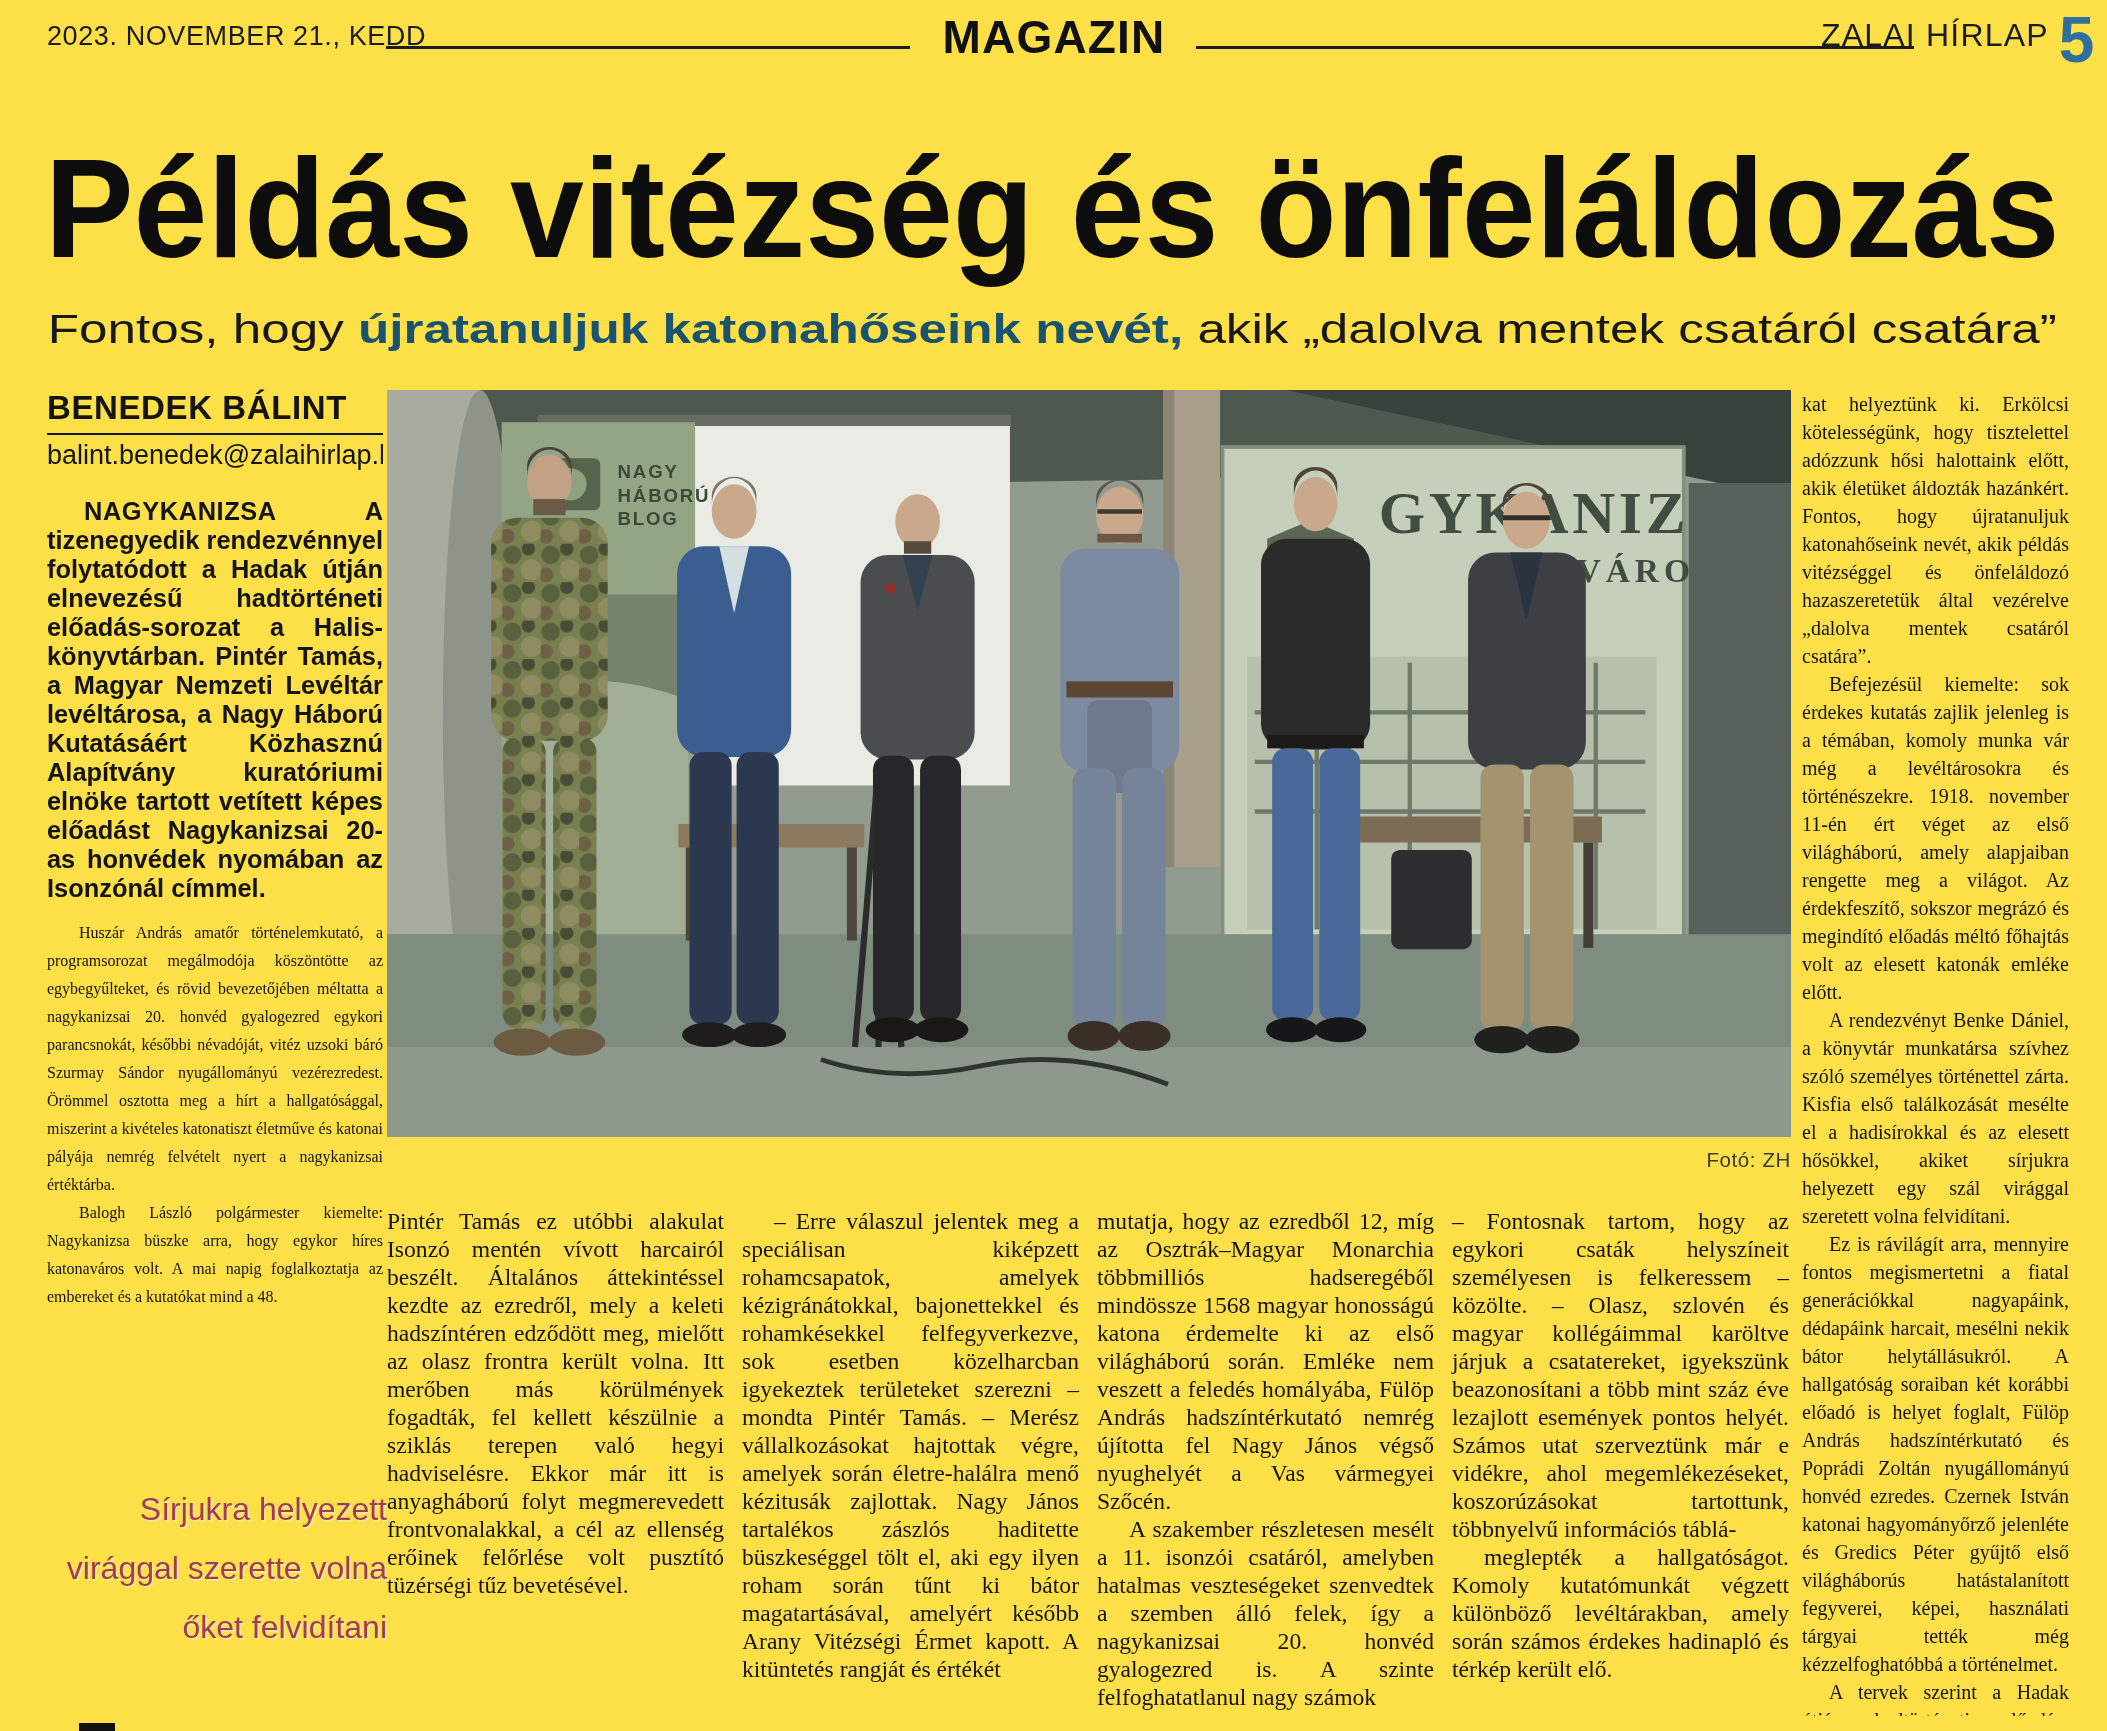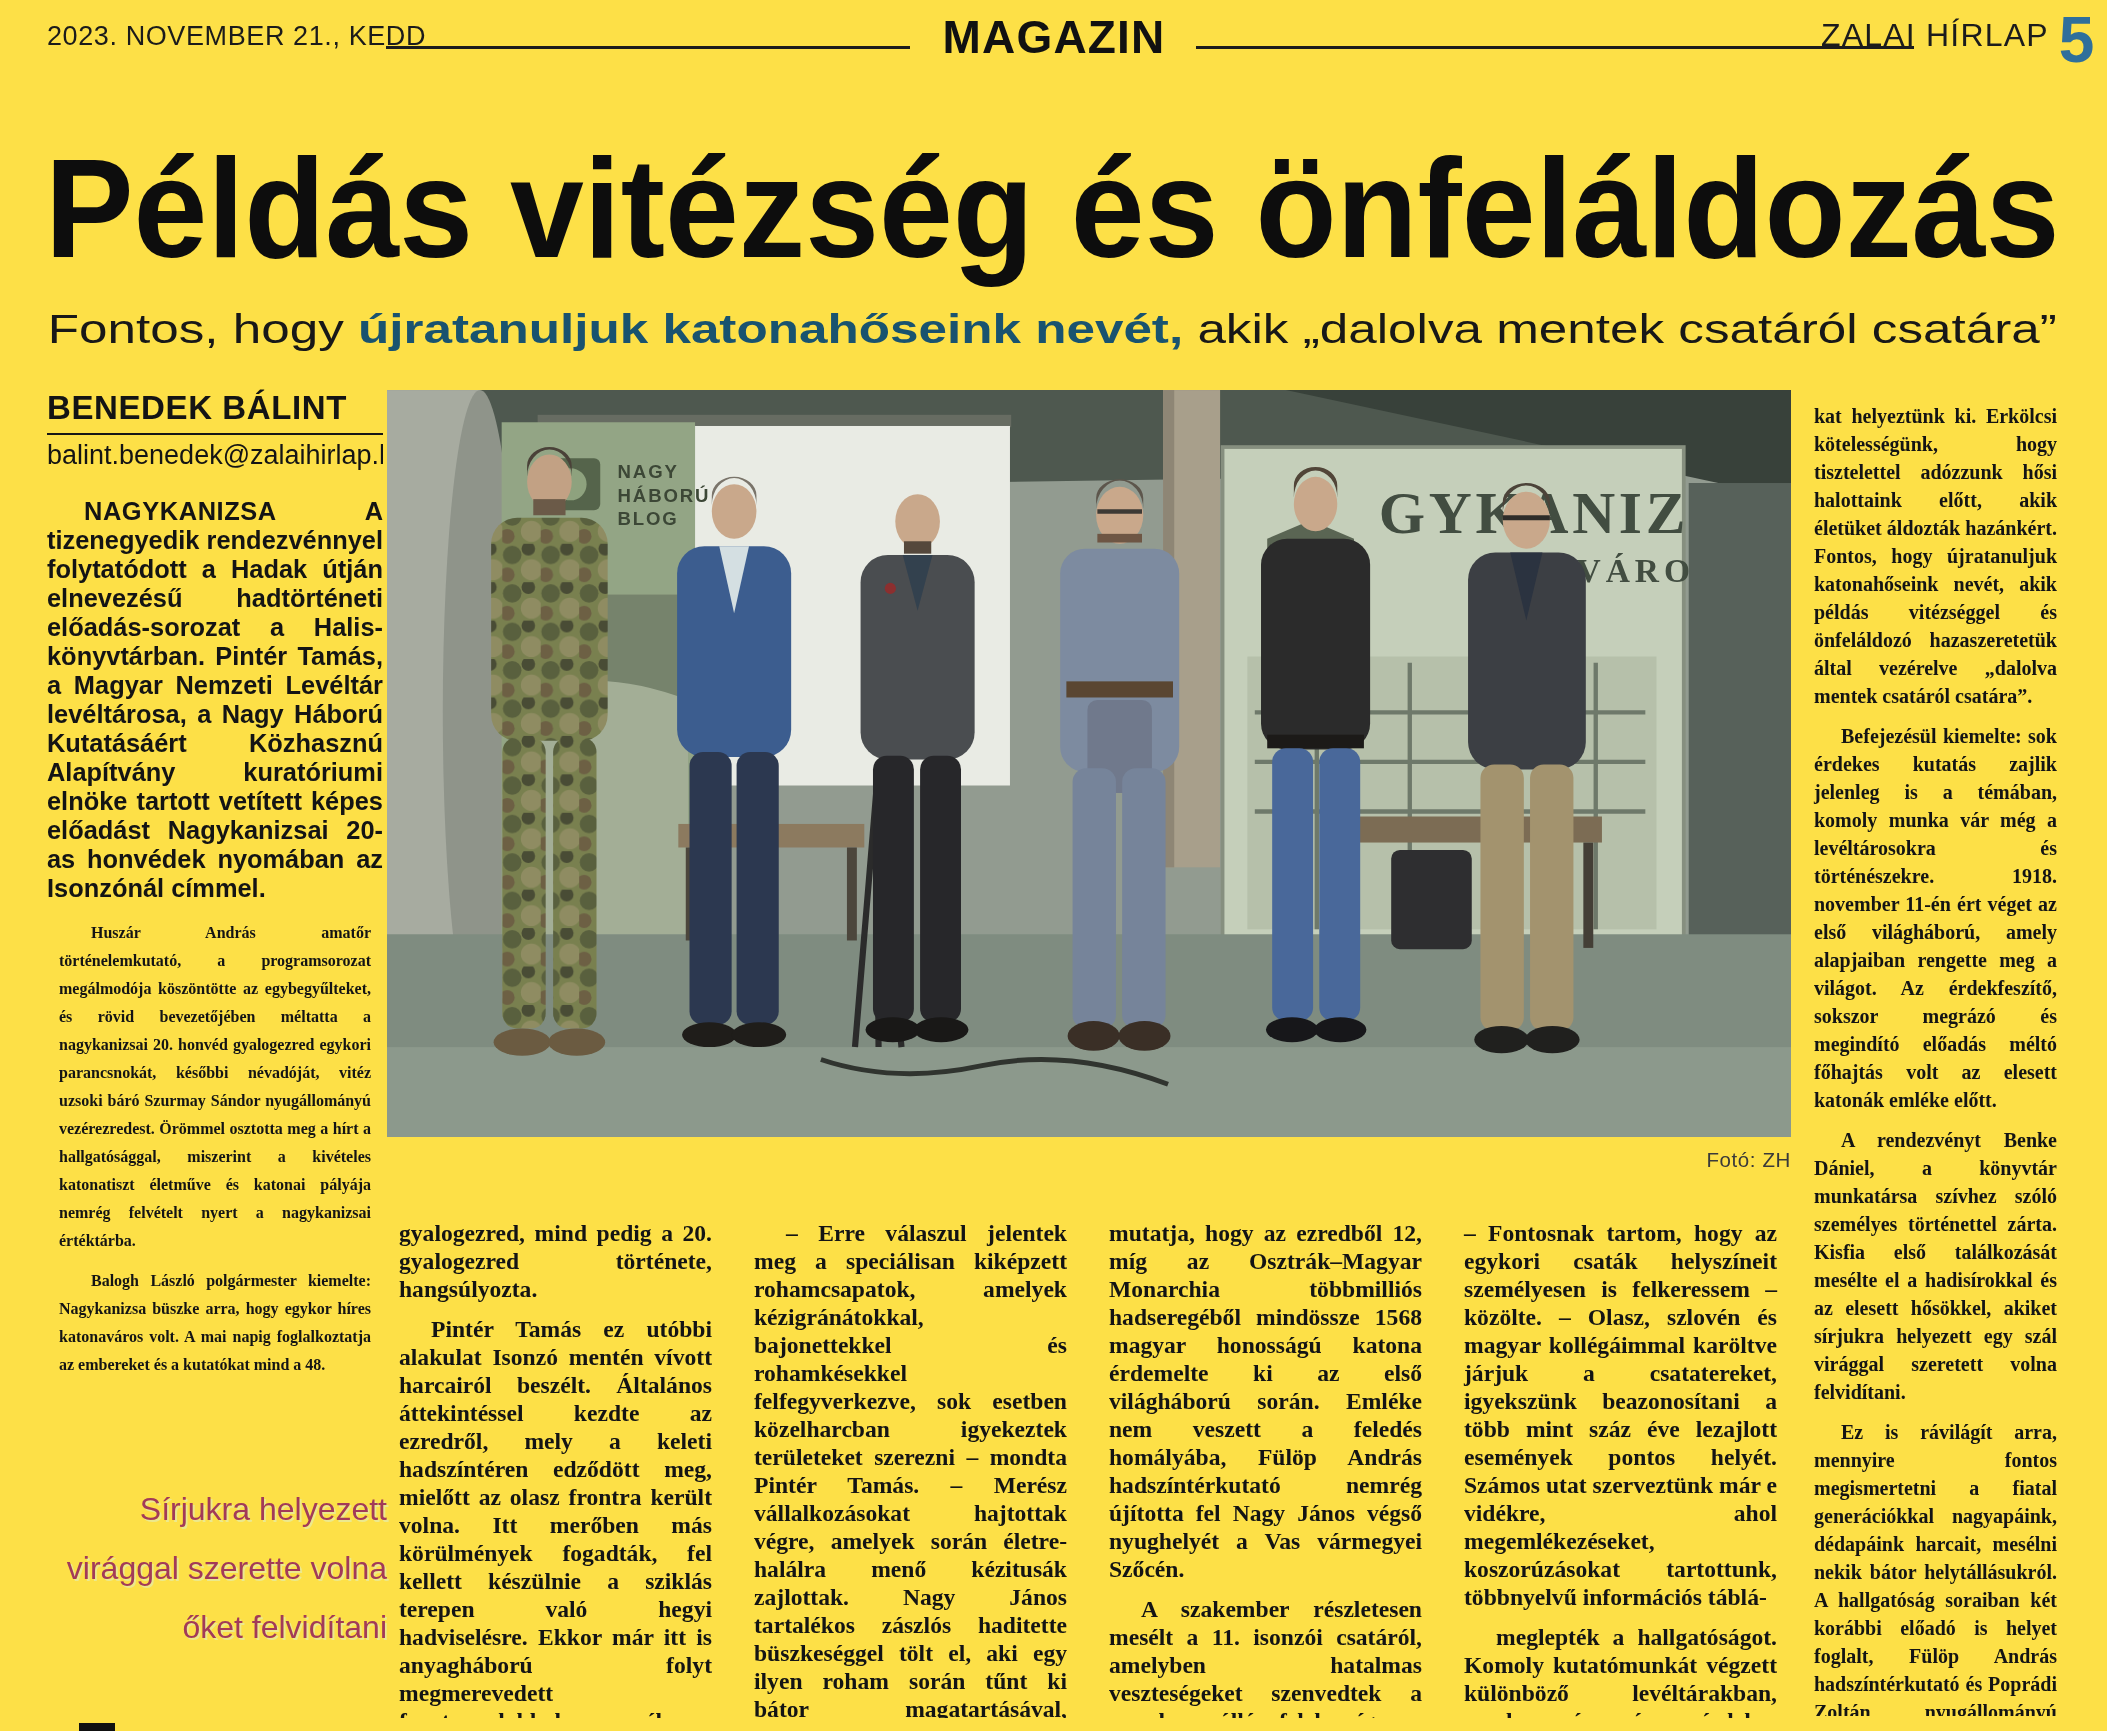--- a/index.html
+++ b/index.html
@@ -42,21 +42,21 @@
         display:flex;gap:18px;}
   .cols .col{width:337px;font-size:23.6px;line-height:28px;text-align:justify;}
   .cols .col p{text-indent:32px;}
   .col.nf p:first-child{text-indent:0;}
   
   .right-col{position:absolute;left:1802px;top:390px;width:267px;height:1326px;overflow:hidden;
              font-size:20px;line-height:28px;text-align:justify;}
   .right-col p{text-indent:27px;}
   .right-col p:first-child{text-indent:0;}
   .corner-mark{position:absolute;left:79px;top:1723px;width:36px;height:8.7px;background:#111;}
-  p{margin:12px;font-weight:bold;}
+  p{margin:0;}
 </style>
 </head>
 <body>
 
 <div class="page">
 
   <div class="hdr-date">2023. NOVEMBER 21., KEDD</div>
   <div class="hdr-rule left"></div>
   <div class="hdr-section">MAGAZIN</div>
   <div class="hdr-rule right"></div>
@@ -215,21 +215,20 @@
       <ellipse cx="1880" cy="1048" rx="44" ry="22" fill="#20201e"></ellipse>
     </g>
   </svg>
 
   <div class="caption-row">
     <span class="credit">Fotó: ZH</span>
   </div>
 
   <div class="cols serif">
     <div class="col nf">
-        <p>gyalogezred, mind pedig a 20. gyalogezred története, hangsúlyozta.</p>
         <p>Pintér Tamás ez utóbbi alakulat Isonzó mentén vívott harcairól beszélt. Általános áttekintéssel kezdte az ezredről, mely a keleti hadszíntéren edződött meg, mielőtt az olasz frontra került volna. Itt merőben más körülmények fogadták, fel kellett készülnie a sziklás terepen való hegyi hadviselésre. Ekkor már itt is anyagháború folyt megmerevedett frontvonalakkal, a cél az ellenség erőinek felőrlése volt pusztító tüzérségi tűz bevetésével.</p>
       </div>
     <div class="col">
         <p>– Erre válaszul jelentek meg a speciálisan kiképzett rohamcsapatok, amelyek kézigránátokkal, bajonettekkel és rohamkésekkel felfegyverkezve, sok esetben közelharcban igyekeztek területeket szerezni – mondta Pintér Tamás. – Merész vállalkozásokat hajtottak végre, amelyek során életre-halálra menő kézitusák zajlottak. Nagy János tartalékos zászlós haditette büszkeséggel tölt el, aki egy ilyen roham során tűnt ki bátor magatartásával, amelyért később Arany Vitézségi Érmet kapott. A kitüntetés rangját és értékét</p>
       </div>
     <div class="col nf">
         <p>mutatja, hogy az ezredből 12, míg az Osztrák–Magyar Monarchia többmilliós hadseregéből mindössze 1568 magyar honosságú katona érdemelte ki az első világháború során. Emléke nem veszett a feledés homályába, Fülöp András hadszíntérkutató nemrég újította fel Nagy János végső nyughelyét a Vas vármegyei Szőcén.</p>
         <p>A szakember részletesen mesélt a 11. isonzói csatáról, amelyben hatalmas veszteségeket szenvedtek a szemben álló felek, így a nagykanizsai 20. honvéd gyalogezred is. A szinte felfoghatatlanul nagy számok</p>
       </div>
     <div class="col nf">

